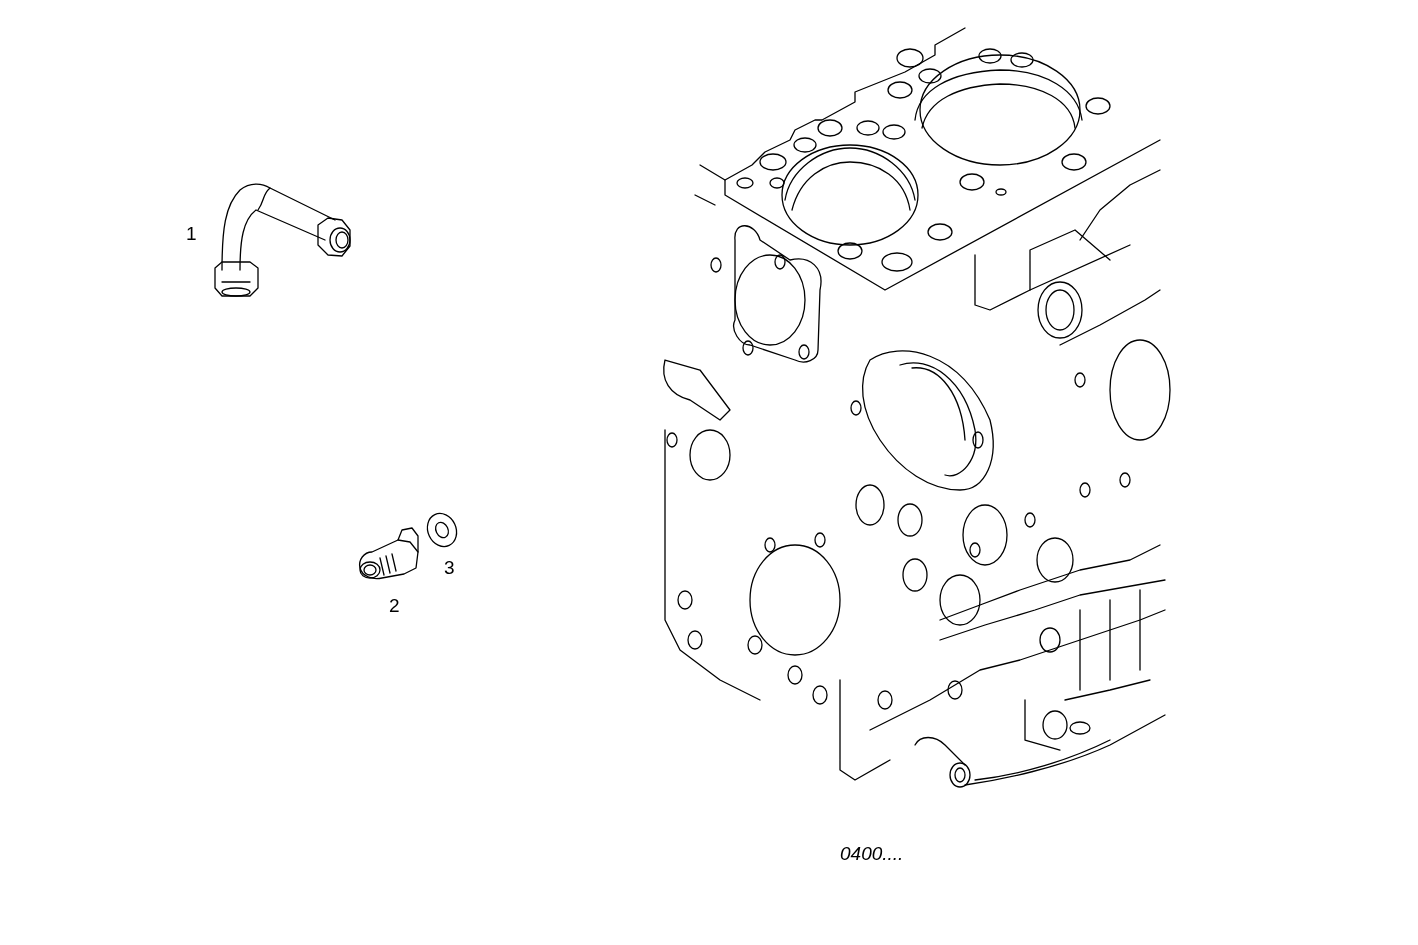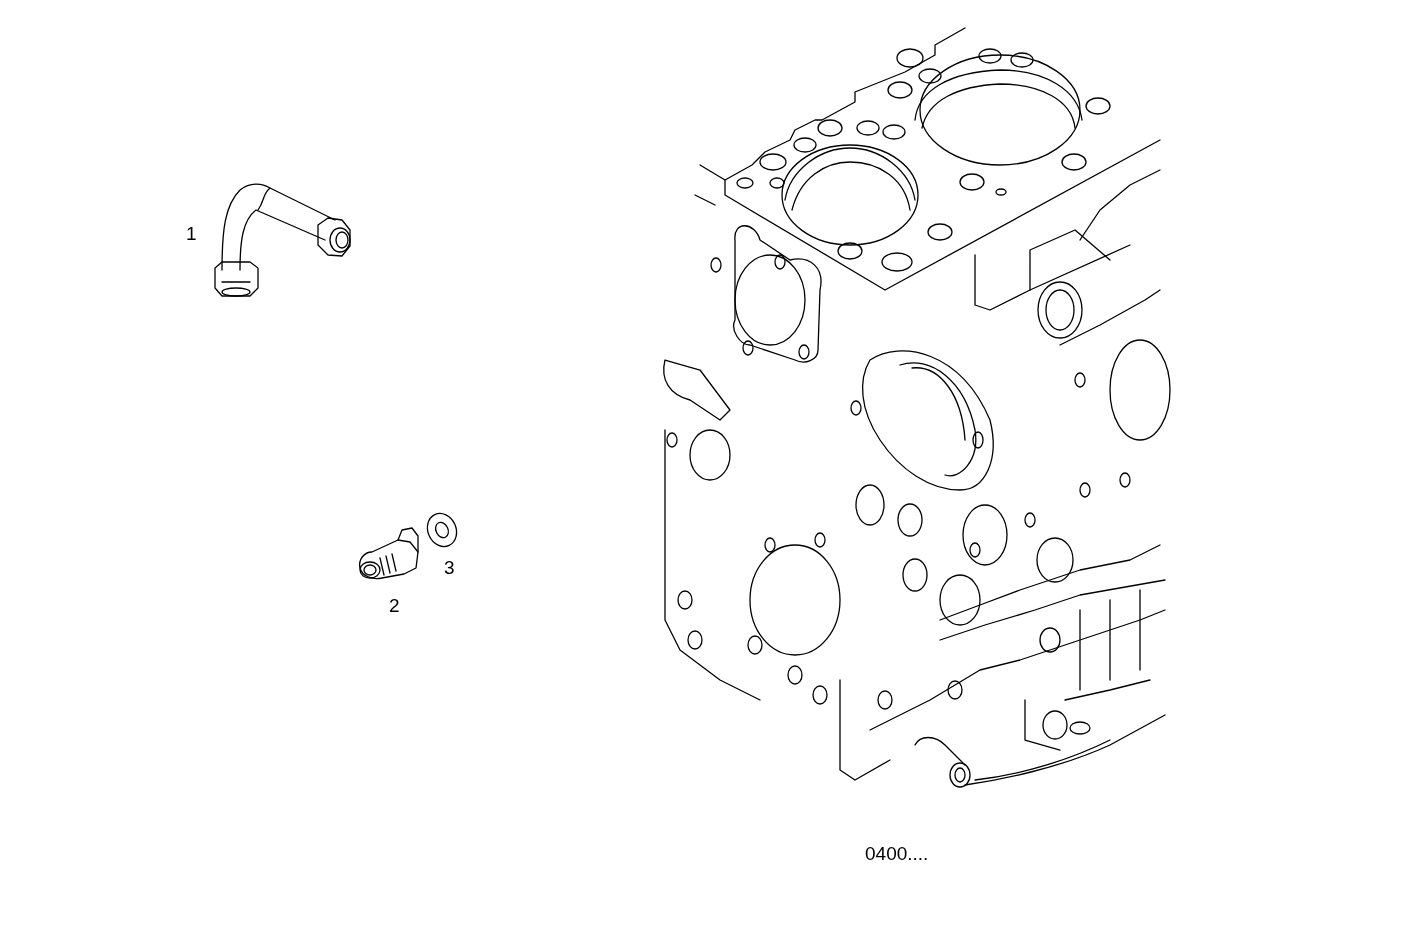--- a/index.html
+++ b/index.html
@@ -143,14 +143,14 @@
       <polyline points="1065,700 1110,690 1150,680"></polyline>
       <line x1="1080" y1="610" x2="1080" y2="690"></line>
       <line x1="1110" y1="600" x2="1110" y2="680"></line>
       <line x1="1140" y1="590" x2="1140" y2="670"></line>
     </g>
   </svg>
 
   <span class="label" style="left:186px; top:224px;">1</span>
   <span class="label" style="left:389px; top:596px;">2</span>
   <span class="label" style="left:444px; top:558px;">3</span>
-  <span class="label" style="left:865px; top:844px;">0400....</span>
+  <span class="label" style="left:840px; top:844px;font-style:italic;">0400....</span>
 </div>
 
 </body></html>

